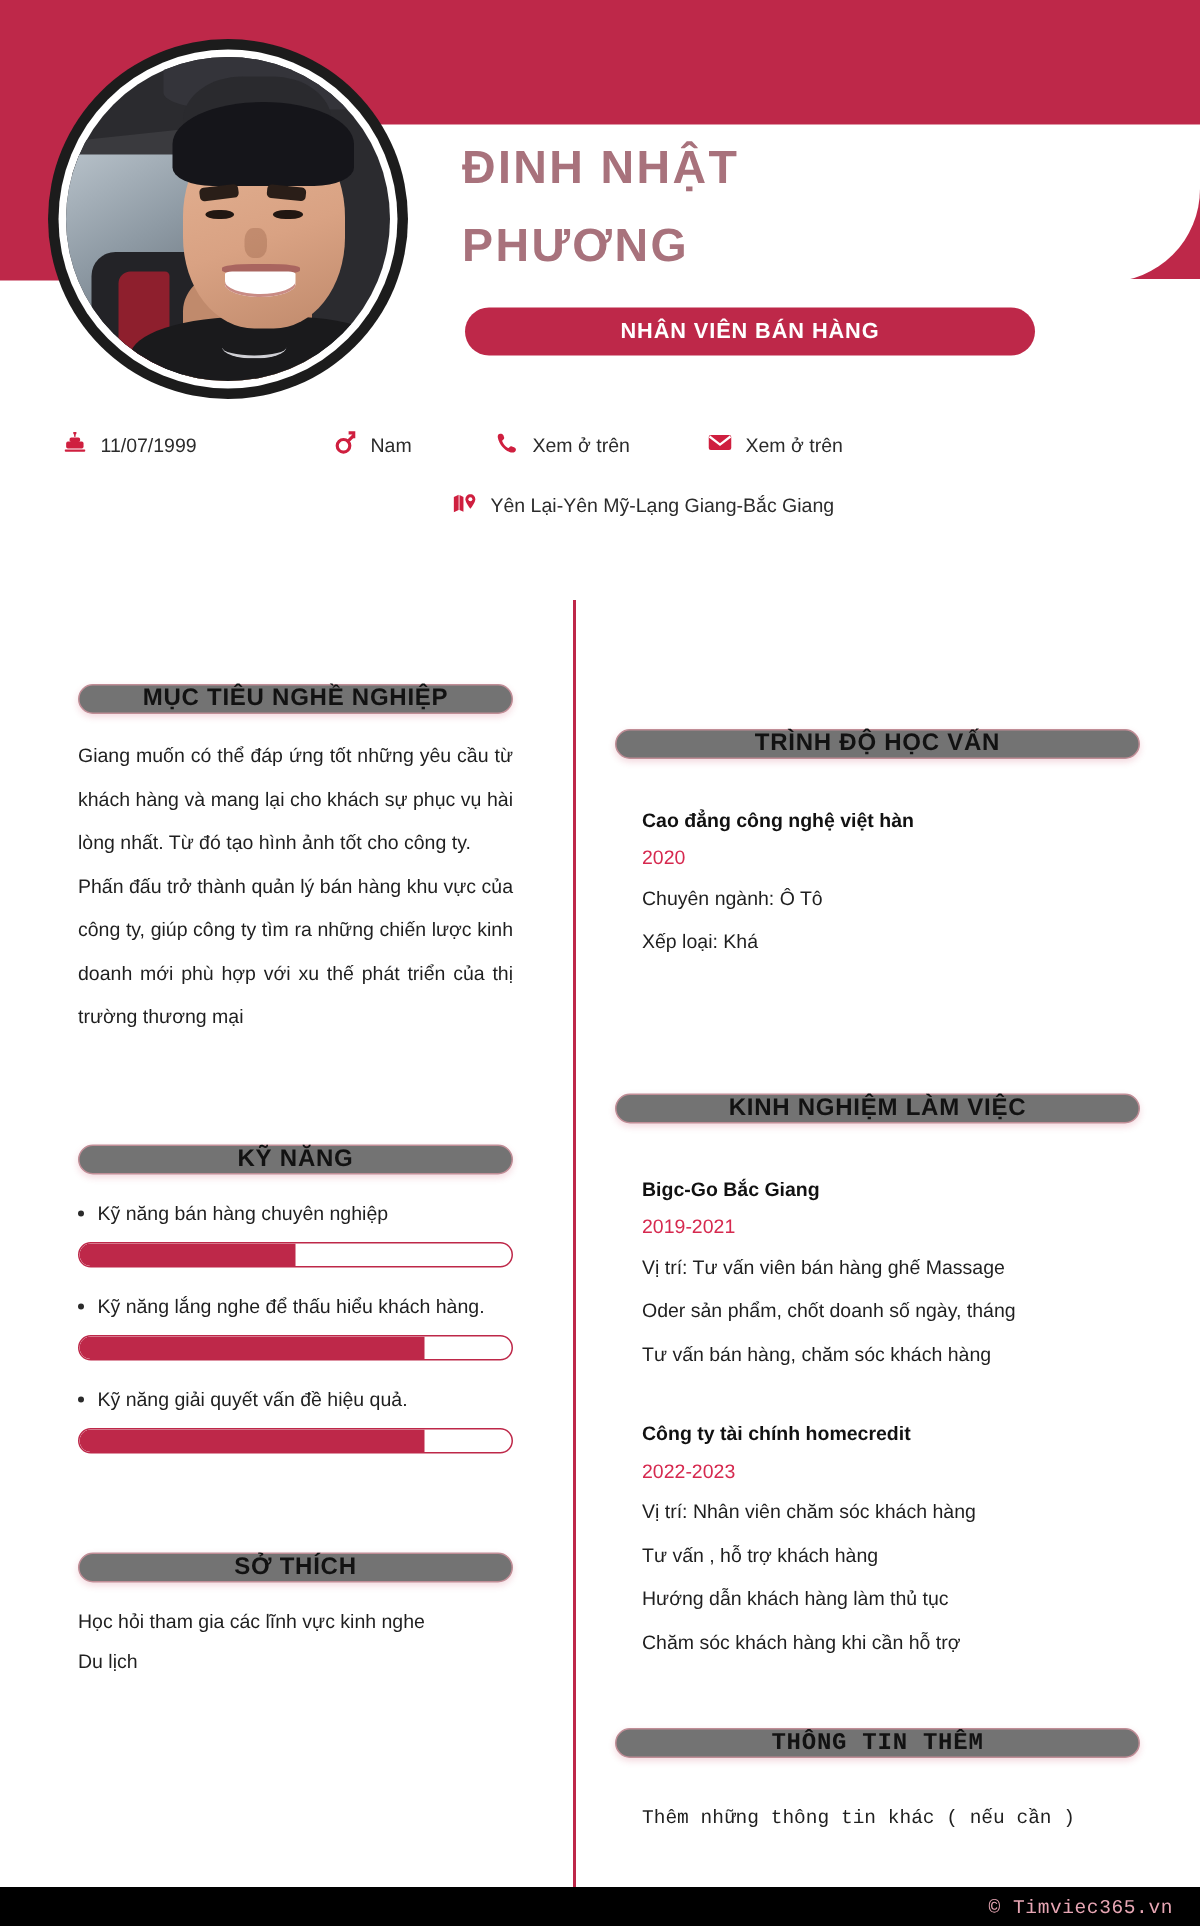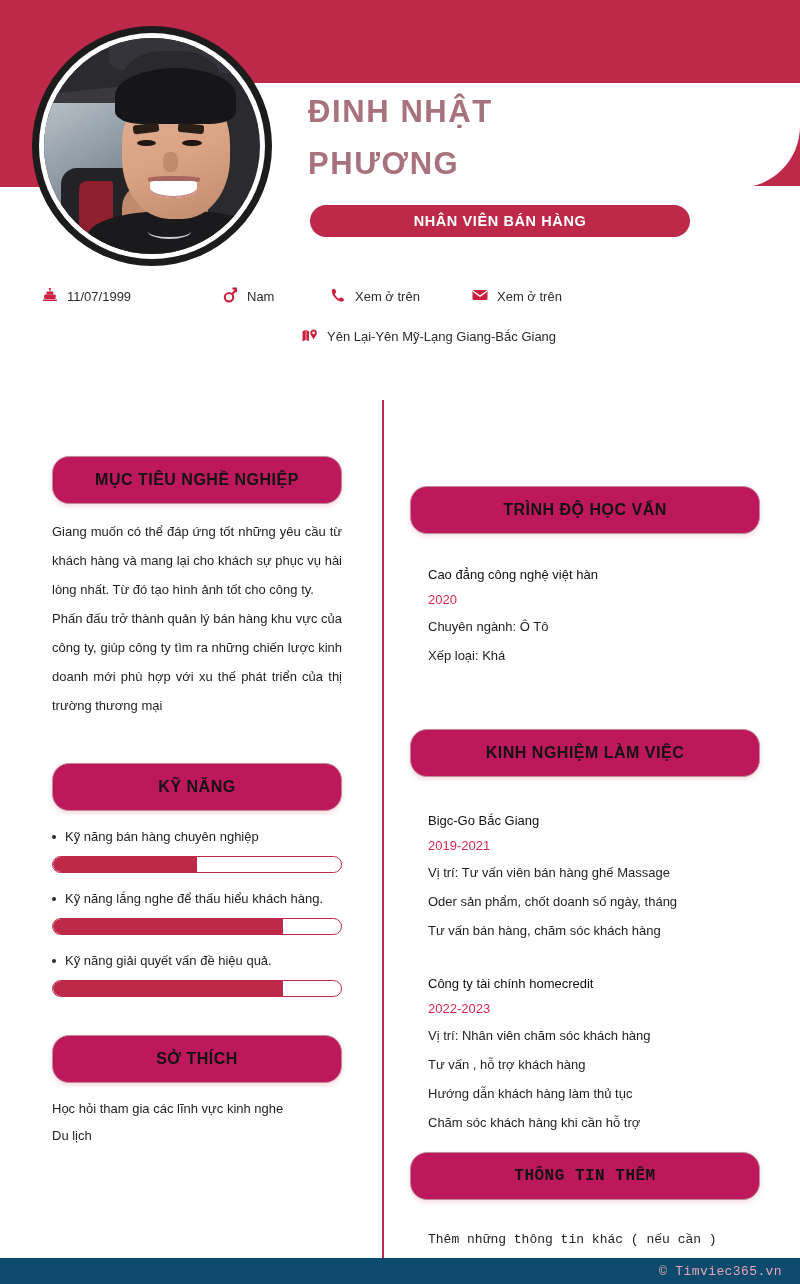--- a/index.html
+++ b/index.html
@@ -165,22 +165,22 @@
 
   
   .v-divider {
     position:absolute; left:382px; top:400px;
     width:2px; height:860px;
     background:#be2849;
   }
 
   
   .sec-head {
-    height:48px;
-    background:#be185d;
+    height:20px;
+    background:#737373;
     border:1.4px solid #c08d96;
     border-radius:17px;
     display:flex; align-items:center; justify-content:center;
     box-shadow:0 2px 5px rgba(190,40,73,0.18);
   }
   .sec-head span {
     font-size:16px;
     font-weight:bold;
     color:#121212;
     letter-spacing:0.5px;
@@ -216,33 +216,33 @@
     border:1.3px solid #be2849;
     border-radius:9px;
     background:#ffffff;
     overflow:hidden;
   }
   .bar-fill { height:100%; background:#be2849; border-radius:8px 0 0 8px; }
 
   
   .entry { }
   .entry-title {
-    font-size:13px; font-weight:normal; color:#111; line-height:25px;
+    font-size:13px; font-weight:bold; color:#111; line-height:25px;
   }
   .entry-date {
     font-size:13px; color:#d6294f; line-height:25px;
   }
   .entry-line {
     font-size:13px; color:#1f1f1f; line-height:29px;
   }
 
   
   .footer {
     position:absolute; left:0; bottom:0; width:800px; height:26px;
-    background:#0c4a6e;
+    background:#000000;
     display:flex; align-items:center; justify-content:flex-end;
   }
   .footer span {
     color:#e7a6b4;
     font-family:"Liberation Mono", monospace;
     font-size:13px;
     padding-right:18px;
     letter-spacing:0.4px;
   }
 </style>

